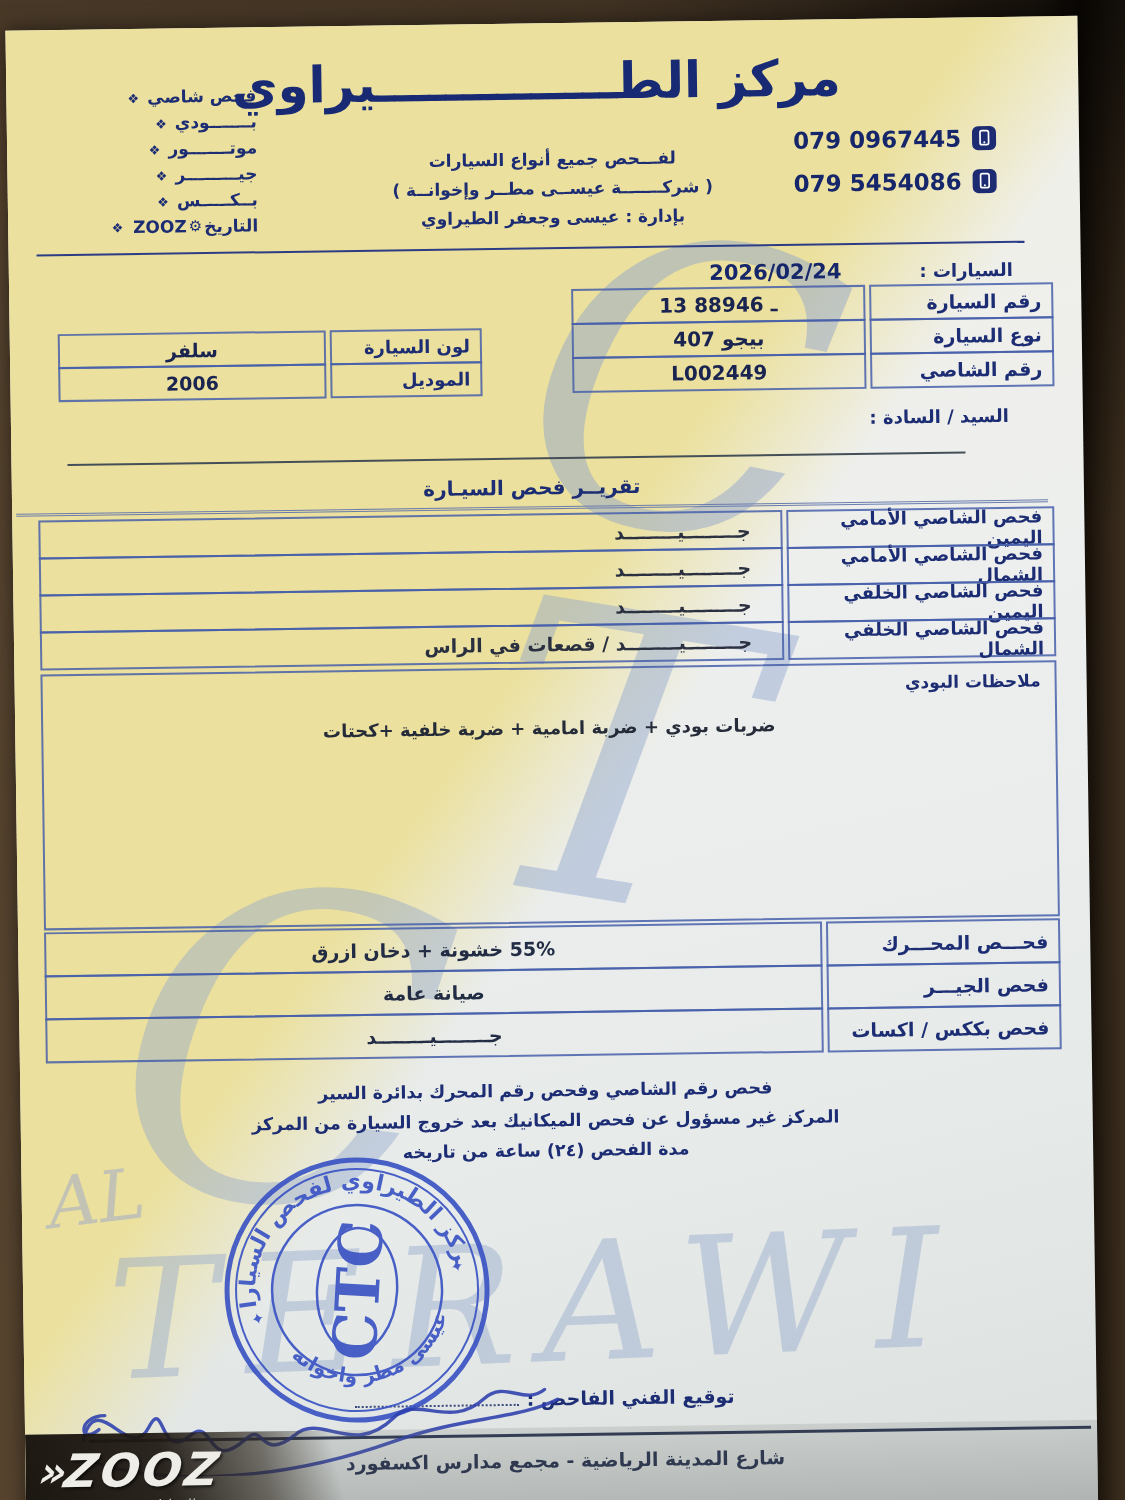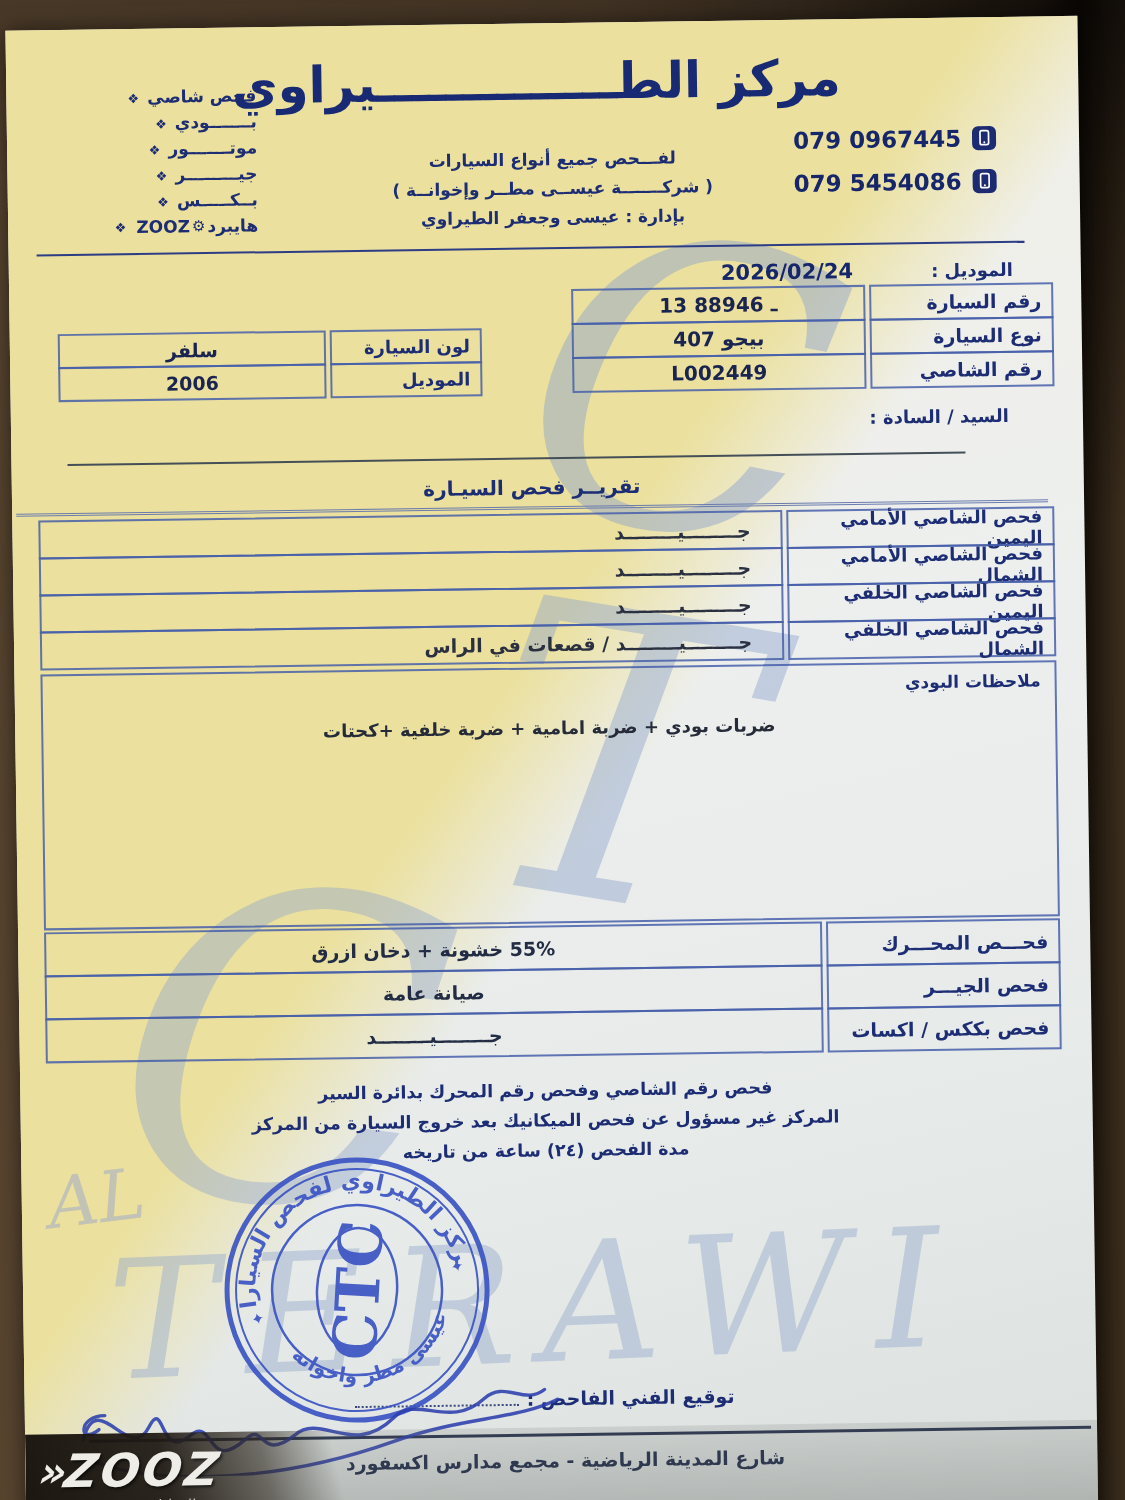--- a/index.html
+++ b/index.html
@@ -109,21 +109,21 @@
     <div class="wm wm-al">AL</div>
     <div class="wm wm-terawi">TERAWI</div>
 
     <div class="svc-list">
       <div class="svc-item"><span>فحص شاصي</span><span class="bullet">❖</span></div>
       <div class="svc-item"><span>بـــــــودي</span><span class="bullet">❖</span></div>
       <div class="svc-item"><span>موتـــــــور</span><span class="bullet">❖</span></div>
       <div class="svc-item"><span>جيـــــــــر</span><span class="bullet">❖</span></div>
       <div class="svc-item"><span>بــكـــــس</span><span class="bullet">❖</span></div>
       <div class="svc-item svc-hybrid">
-        <span>هايبرد</span>
+        <span>التاريخ</span>
         <span class="gear">⚙</span>
           <span>ZOOZ</span>
         <span class="bullet">❖</span>
       </div>
     </div>
 
     <div class="brand-title">مركز الطــــــــــــــيراوي</div>
     <div class="brand-subs">
       <div>لفـــحص جميع أنواع السيارات</div>
       <div>( شركـــــــة عيســى مطــر وإخوانــة )</div>
@@ -143,21 +143,21 @@
         <svg width="26" height="26" viewBox="0 0 26 26">
             <rect x="1" y="1" width="24" height="24" rx="6" fill="#1c2b72"></rect>
             <rect x="9" y="5.5" width="8.5" height="14" rx="1.8" fill="none" stroke="#fff" stroke-width="1.7"></rect>
             <circle cx="13.2" cy="17" r="1" fill="#fff"></circle>
           </svg>
       </div>
     </div>
     <div class="header-rule"></div>
 
     <div class="date-row">
-      <span class="date-label">الموديل :</span>
+      <span class="date-label">السيارات :</span>
       <span class="date-value">2026/02/24</span>
     </div>
 
     <div class="tbl tbl-vehicle">
       <div class="trow">
         <div class="cell v ltr">13 ـ 88946</div>
         <div class="cell l">رقم السيارة</div>
       </div>
       <div class="trow">
         <div class="cell v rtl">بيجو 407</div>

